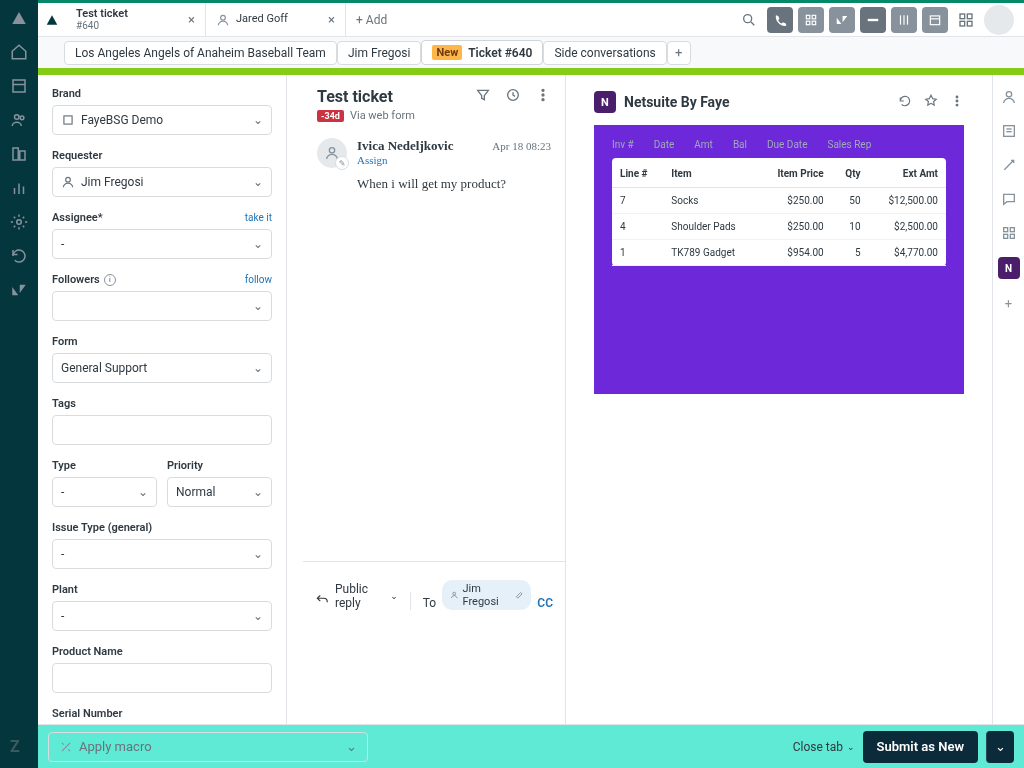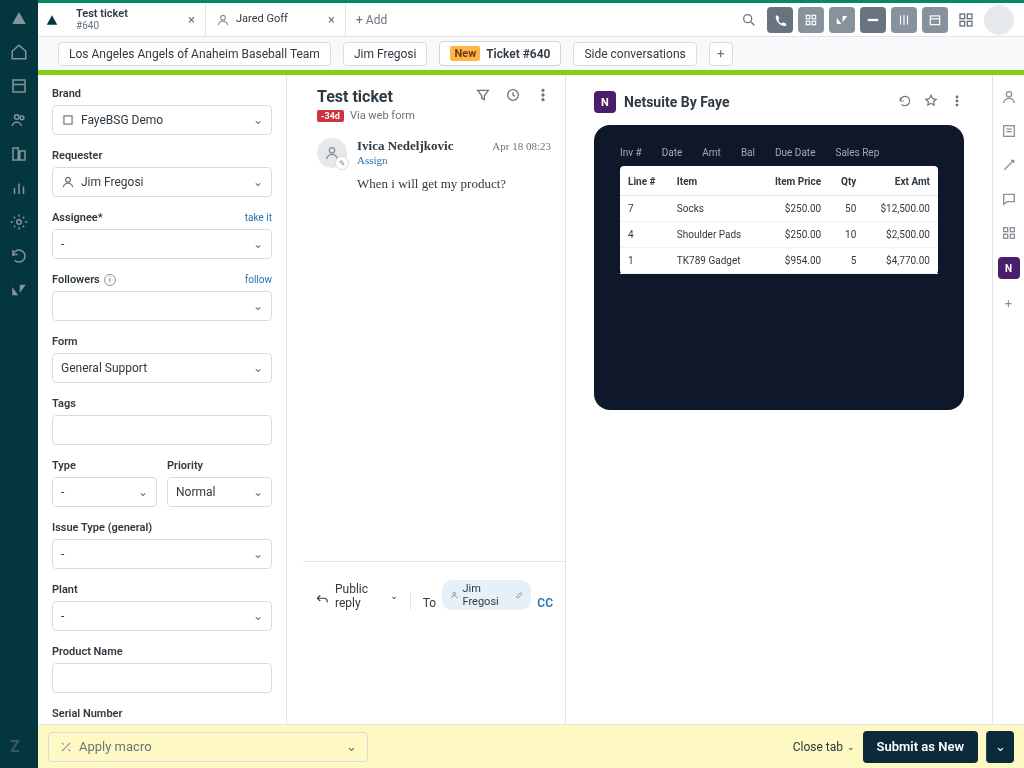--- a/index.html
+++ b/index.html
@@ -23,21 +23,21 @@
 .tab-sub { color: #68737d; font-size: 10px; }
 .tab-close { margin-left: auto; color: #68737d; cursor: pointer; font-size: 13px; }
 .tab-add { display: flex; align-items: center; padding: 0 10px; color: #68737d; font-size: 12px; cursor: pointer; gap: 3px; }
 .tab-right { margin-left: auto; display: flex; align-items: center; gap: 5px; padding: 0 10px; }
 .top-icon { width: 26px; height: 26px; border-radius: 4px; background: #68737d; display: flex; align-items: center; justify-content: center; color: #fff; cursor: pointer; }
 .top-icon.light { background: transparent; color: #68737d; }
 .top-icon.gray { background: #87929d; }
 .avatar-circle { width: 30px; height: 30px; border-radius: 50%; background: #e5e9eb; }
 
 
-.crumbs { height: 38px; display: flex; align-items: center; gap: 12px; padding: 0 20px; border-bottom: 5px solid #84cc16; background: #f8f9fa; }
+.crumbs { height: 38px; display: flex; align-items: center; gap: 0; padding: 0 26px; border-bottom: 7px solid #84cc16; background: #f8f9fa; }
 .pill { border: 1px solid #d8dcde; border-radius: 4px; padding: 4px 10px; font-size: 12px; background: #fff; cursor: pointer; }
 .pill.active { border-color: #d0d4d8; display: flex; align-items: center; gap: 6px; }
 .pill .badge-new { background: #ffb648; color: #703815; font-size: 11px; font-weight: 700; padding: 1px 4px; border-radius: 2px; }
 .pill .tkt { font-weight: 600; }
 .pill-plus { width: 24px; height: 24px; border: 1px solid #d8dcde; border-radius: 4px; background: #fff; display: flex; align-items: center; justify-content: center; color: #68737d; cursor: pointer; }
 
 
 .content { flex: 1; display: flex; min-height: 0; gap: 16px; }
 
 
@@ -81,35 +81,35 @@
 .toolbar { border-top: 1px solid #e1e5ea; padding: 6px 12px; display: flex; gap: 16px; color: #87929d; }
 .toolbar span { cursor: pointer; }
 
 
 .app-panel { width: 394px; display: flex; flex-direction: column; padding-top: 10px; }
 .app-head { display: flex; align-items: center; gap: 8px; padding: 6px 12px 12px; }
 .app-logo { width: 22px; height: 22px; border-radius: 4px; background: #4b1e6b; color: #fff; display: flex; align-items: center; justify-content: center; font-size: 11px; font-weight: 700; }
 .app-title { font-weight: 700; font-size: 14px; }
 .app-actions { margin-left: auto; display: flex; gap: 12px; color: #68737d; }
 .app-actions span { cursor: pointer; }
-.app-body { background: #0f172a; margin: 0 12px; border-radius: 16px; padding: 12px; overflow: hidden; }
+.app-body { background: #6d28d9; margin: 0 12px; border-radius: 0; padding: 4px; overflow: hidden; }
 .ns-tabs { display: flex; padding: 10px 14px 8px; gap: 20px; font-size: 10px; color: #9eabb8; }
 .ns-table { background: #fff; margin: 0 14px 14px; border-radius: 4px; min-height: 100px; }
 .ns-table table { width: 100%; border-collapse: collapse; font-size: 10px; }
 .ns-table th { text-align: left; padding: 10px 8px 8px; font-weight: 700; color: #2f3941; border-bottom: 1px solid #e1e5ea; }
 .ns-table td { padding: 7px 8px; border-bottom: 1px solid #f0f2f4; }
 .ns-table th.r, .ns-table td.r { text-align: right; }
 
 
 .rail { width: 32px; border-left: 1px solid #e1e5ea; display: flex; flex-direction: column; align-items: center; padding-top: 12px; gap: 14px; color: #87929d; }
 .rail span { cursor: pointer; width: 20px; height: 20px; display: flex; align-items: center; justify-content: center; }
 .rail .active-app { background: #4b1e6b; border-radius: 4px; width: 22px; height: 22px; color: #fff; font-size: 10px; font-weight: 700; }
 
 
-.footer { position: absolute; bottom: 0; left: 38px; right: 0; height: 44px; border-top: 1px solid #e1e5ea; background: #fef9c3; display: flex; align-items: center; padding: 0 10px; gap: 10px; }
+.footer { position: absolute; bottom: 0; left: 38px; right: 0; height: 44px; border-top: 1px solid #e1e5ea; background: #5eead4; display: flex; align-items: center; padding: 0 10px; gap: 10px; }
 .macro { flex: 0 0 320px; border: 1px solid #d8dcde; border-radius: 4px; height: 30px; display: flex; align-items: center; padding: 0 10px; color: #68737d; gap: 6px; cursor: pointer; }
 .macro .caret { margin-left: auto; }
 .footer-right { margin-left: auto; display: flex; align-items: center; gap: 8px; }
 .close-tab { font-size: 12px; color: #2f3941; cursor: pointer; display: flex; align-items: center; gap: 4px; }
 .submit { background: #0b2a3a; color: #fff; border-radius: 4px; height: 32px; padding: 0 14px; display: flex; align-items: center; font-size: 13px; font-weight: 600; cursor: pointer; }
 .submit-caret { background: #0b2a3a; border-left: 1px solid #2a4a5a; color: #fff; border-radius: 4px; width: 28px; height: 32px; display: flex; align-items: center; justify-content: center; cursor: pointer; }
 .z-logo { position: absolute; left: 10px; bottom: 12px; color: #3a5a5f; font-weight: 700; font-size: 16px; }
 
 svg { stroke: currentColor; fill: none; stroke-width: 2; }
 </style>

